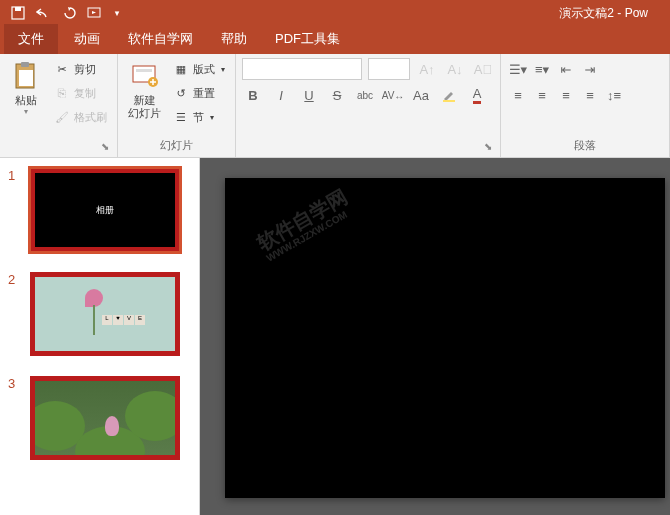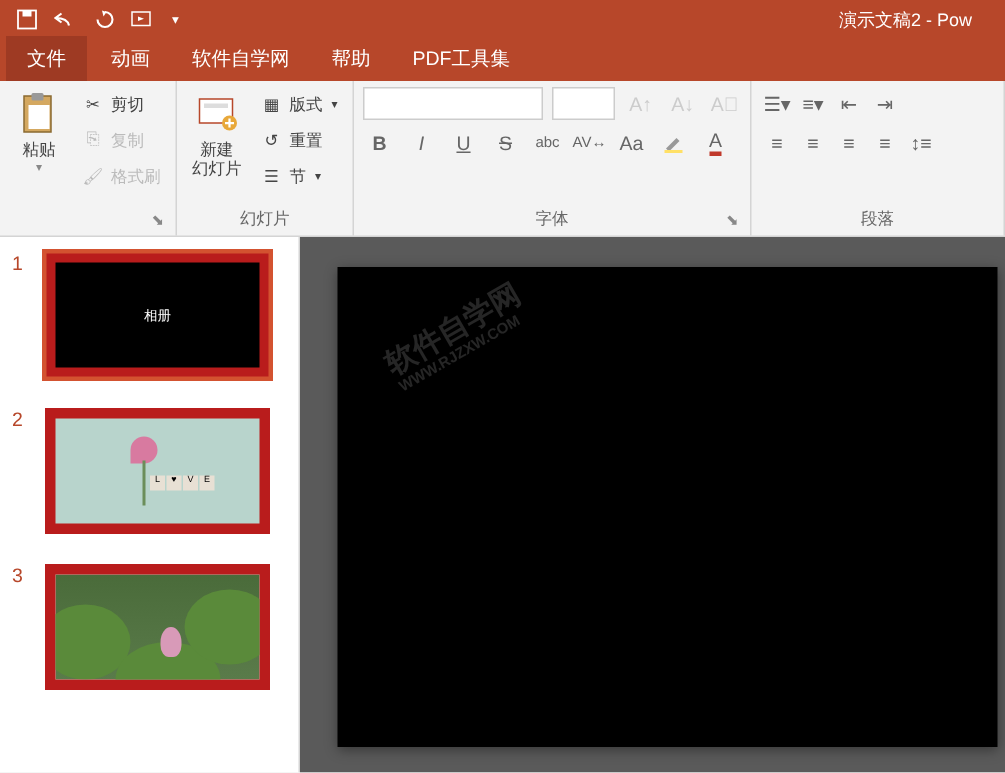--- a/index.html
+++ b/index.html
@@ -31,21 +31,21 @@
 .font-name-box { width: 120px; height: 22px; border: 1px solid #ccc; background: #fff; padding: 0 4px; display: flex; align-items: center; }
 .font-size-box { width: 42px; height: 22px; border: 1px solid #ccc; background: #fff; }
 .font-btn { width: 22px; height: 22px; display: flex; align-items: center; justify-content: center; cursor: pointer; color: #666; font-size: 13px; }
 
 .para-group .row { display: flex; gap: 2px; margin-bottom: 4px; }
 
 .workspace { display: flex; height: calc(515px - 26px - 28px - 104px); background: #eaeaea; }
 .thumbs { width: 200px; background: #fff; border-right: 1px solid #d4d4d4; overflow-y: auto; padding: 10px 8px; }
 .thumb-item { display: flex; gap: 10px; margin-bottom: 20px; }
 .thumb-num { font-size: 13px; color: #b7472a; width: 12px; }
-.thumb { width: 150px; height: 84px; border: 7px solid #b91c1c; background: #ddd; position: relative; }
+.thumb { width: 150px; height: 84px; border: 5px solid #b91c1c; background: #ddd; position: relative; }
 .thumb.selected { outline: 3px solid #d35230; outline-offset: -1px; }
 .thumb.black { background: #000; display: flex; align-items: center; justify-content: center; }
 .thumb-text { color: #fff; font-size: 9px; }
 .thumb.mint { background: #b8d4cc; position: relative; }
 .flower { position: absolute; width: 18px; height: 18px; background: #d87aa0; border-radius: 50% 50% 50% 0; top: 12px; left: 50px; }
 .stem { position: absolute; width: 2px; height: 30px; background: #6b8e5a; top: 28px; left: 58px; }
 .love-blocks { position: absolute; right: 30px; top: 38px; display: flex; gap: 1px; }
 .lb { width: 10px; height: 10px; background: #e8e0d4; font-size: 6px; text-align: center; }
 .thumb.lotus { background: linear-gradient(#4a6b3a, #5a7b4a); position: relative; overflow: hidden; }
 .leaf { position: absolute; width: 60px; height: 50px; background: #5a8a3a; border-radius: 50%; }
@@ -194,21 +194,20 @@
           <svg width="16" height="16">
               <path d="M3 12 L10 5 L12 7 L5 14 Z" fill="#999"></path>
               <rect x="2" y="13" width="12" height="2" fill="#ffe066"></rect>
             </svg>
         </div>
         <div class="font-btn">
           <span style="border-bottom:3px solid #c0392b;">A</span>
         </div>
       </div>
     </div>
-    <div class="group-label">字体</div>
     <div class="launcher">⬊</div>
   </div>
 
   <div class="group para-group" style="flex:1;">
     <div>
       <div class="row">
         <div class="font-btn">☰▾</div>
         <div class="font-btn">≡▾</div>
         <div class="font-btn">⇤</div>
         <div class="font-btn">⇥</div>

